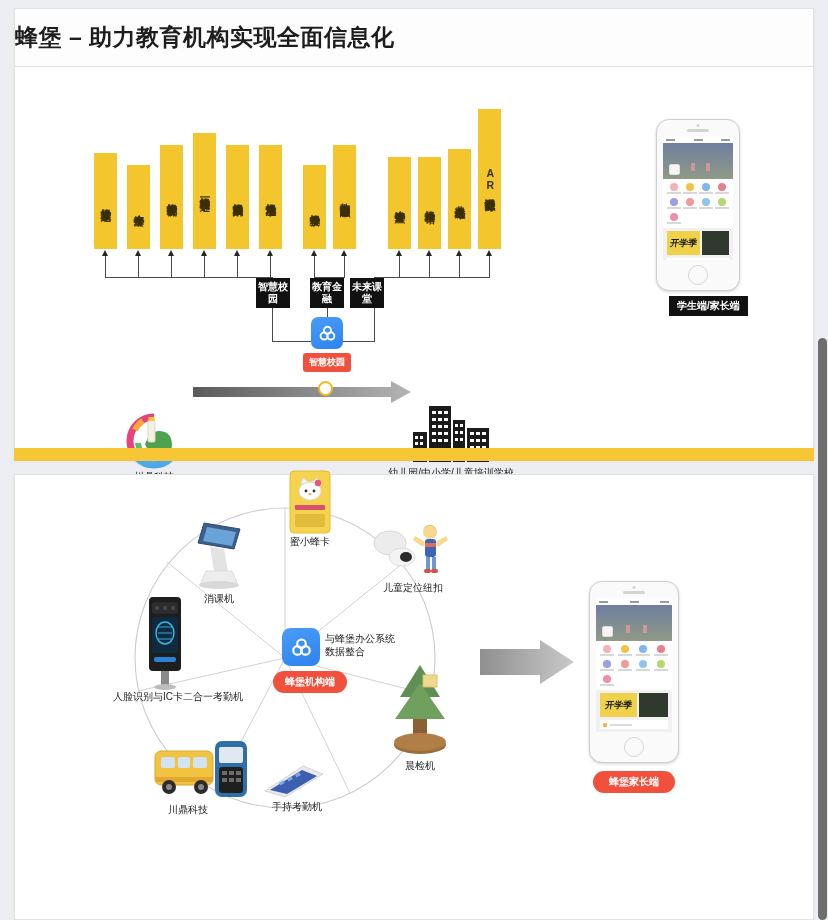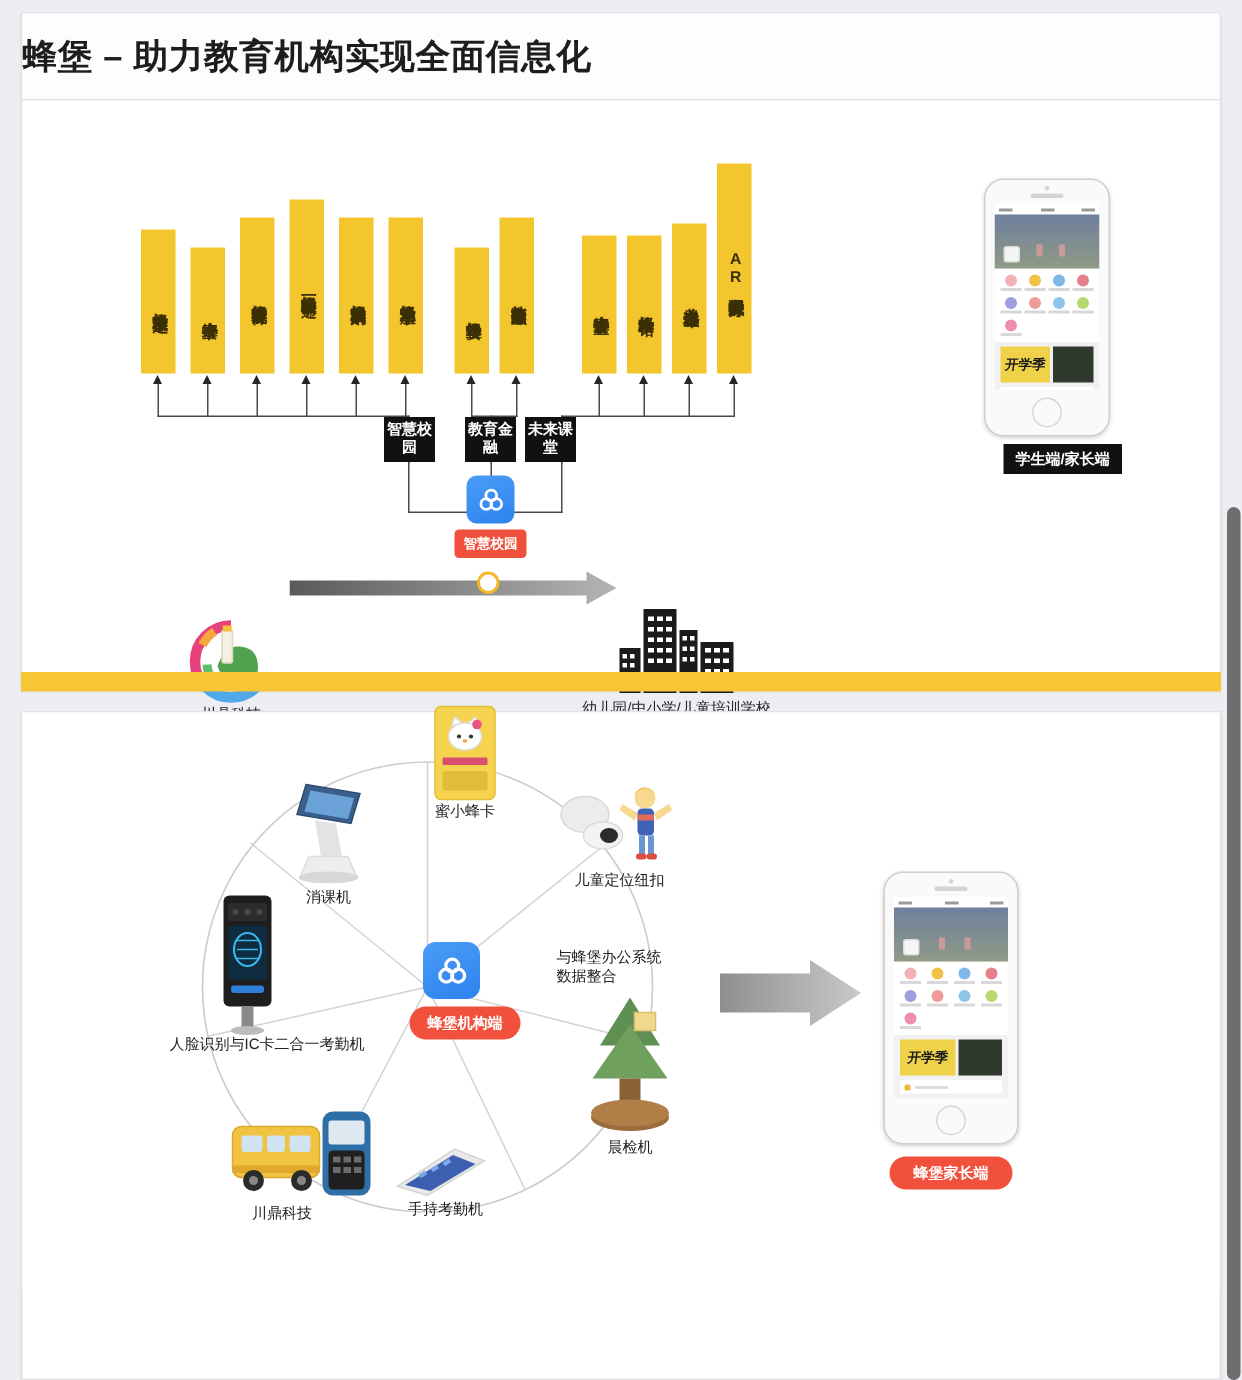--- a/index.html
+++ b/index.html
@@ -404,21 +404,21 @@
 
       <div class="appicon" style="left:267px; top:153px; width:38px; height:38px;">
         <svg width="25" height="25" viewBox="0 0 24 24">
           <g fill="none" stroke="#ffffff" stroke-width="2.1">
             <circle cx="12" cy="8.4" r="4.1"></circle>
             <circle cx="8.2" cy="14.8" r="4.1"></circle>
             <circle cx="15.8" cy="14.8" r="4.1"></circle>
           </g>
         </svg>
       </div>
-      <div class="caption" style="left:310px; top:158px; text-align:left; font-size:10px;margin-left:46px;">
+      <div class="caption" style="left:310px; top:158px; text-align:left; font-size:10px;">
         <div>与蜂堡办公系统</div>
         <div>数据整合</div>
       </div>
       <div class="redtag pill" style="left:258px; top:196px;">蜂堡机构端</div>
 
       <div class="node-img" style="left:272px; top:-6px;">
         <svg width="46" height="66" viewBox="0 0 46 66">
           <rect x="3" y="2" width="40" height="62" rx="4" fill="#f5d34f" stroke="#e3be34"></rect>
           <ellipse cx="23" cy="22" rx="11" ry="9" fill="#fff" stroke="#ddd"></ellipse>
           <path d="M14 15 l2 -6 l5 4z" fill="#fff" stroke="#ddd"></path>

